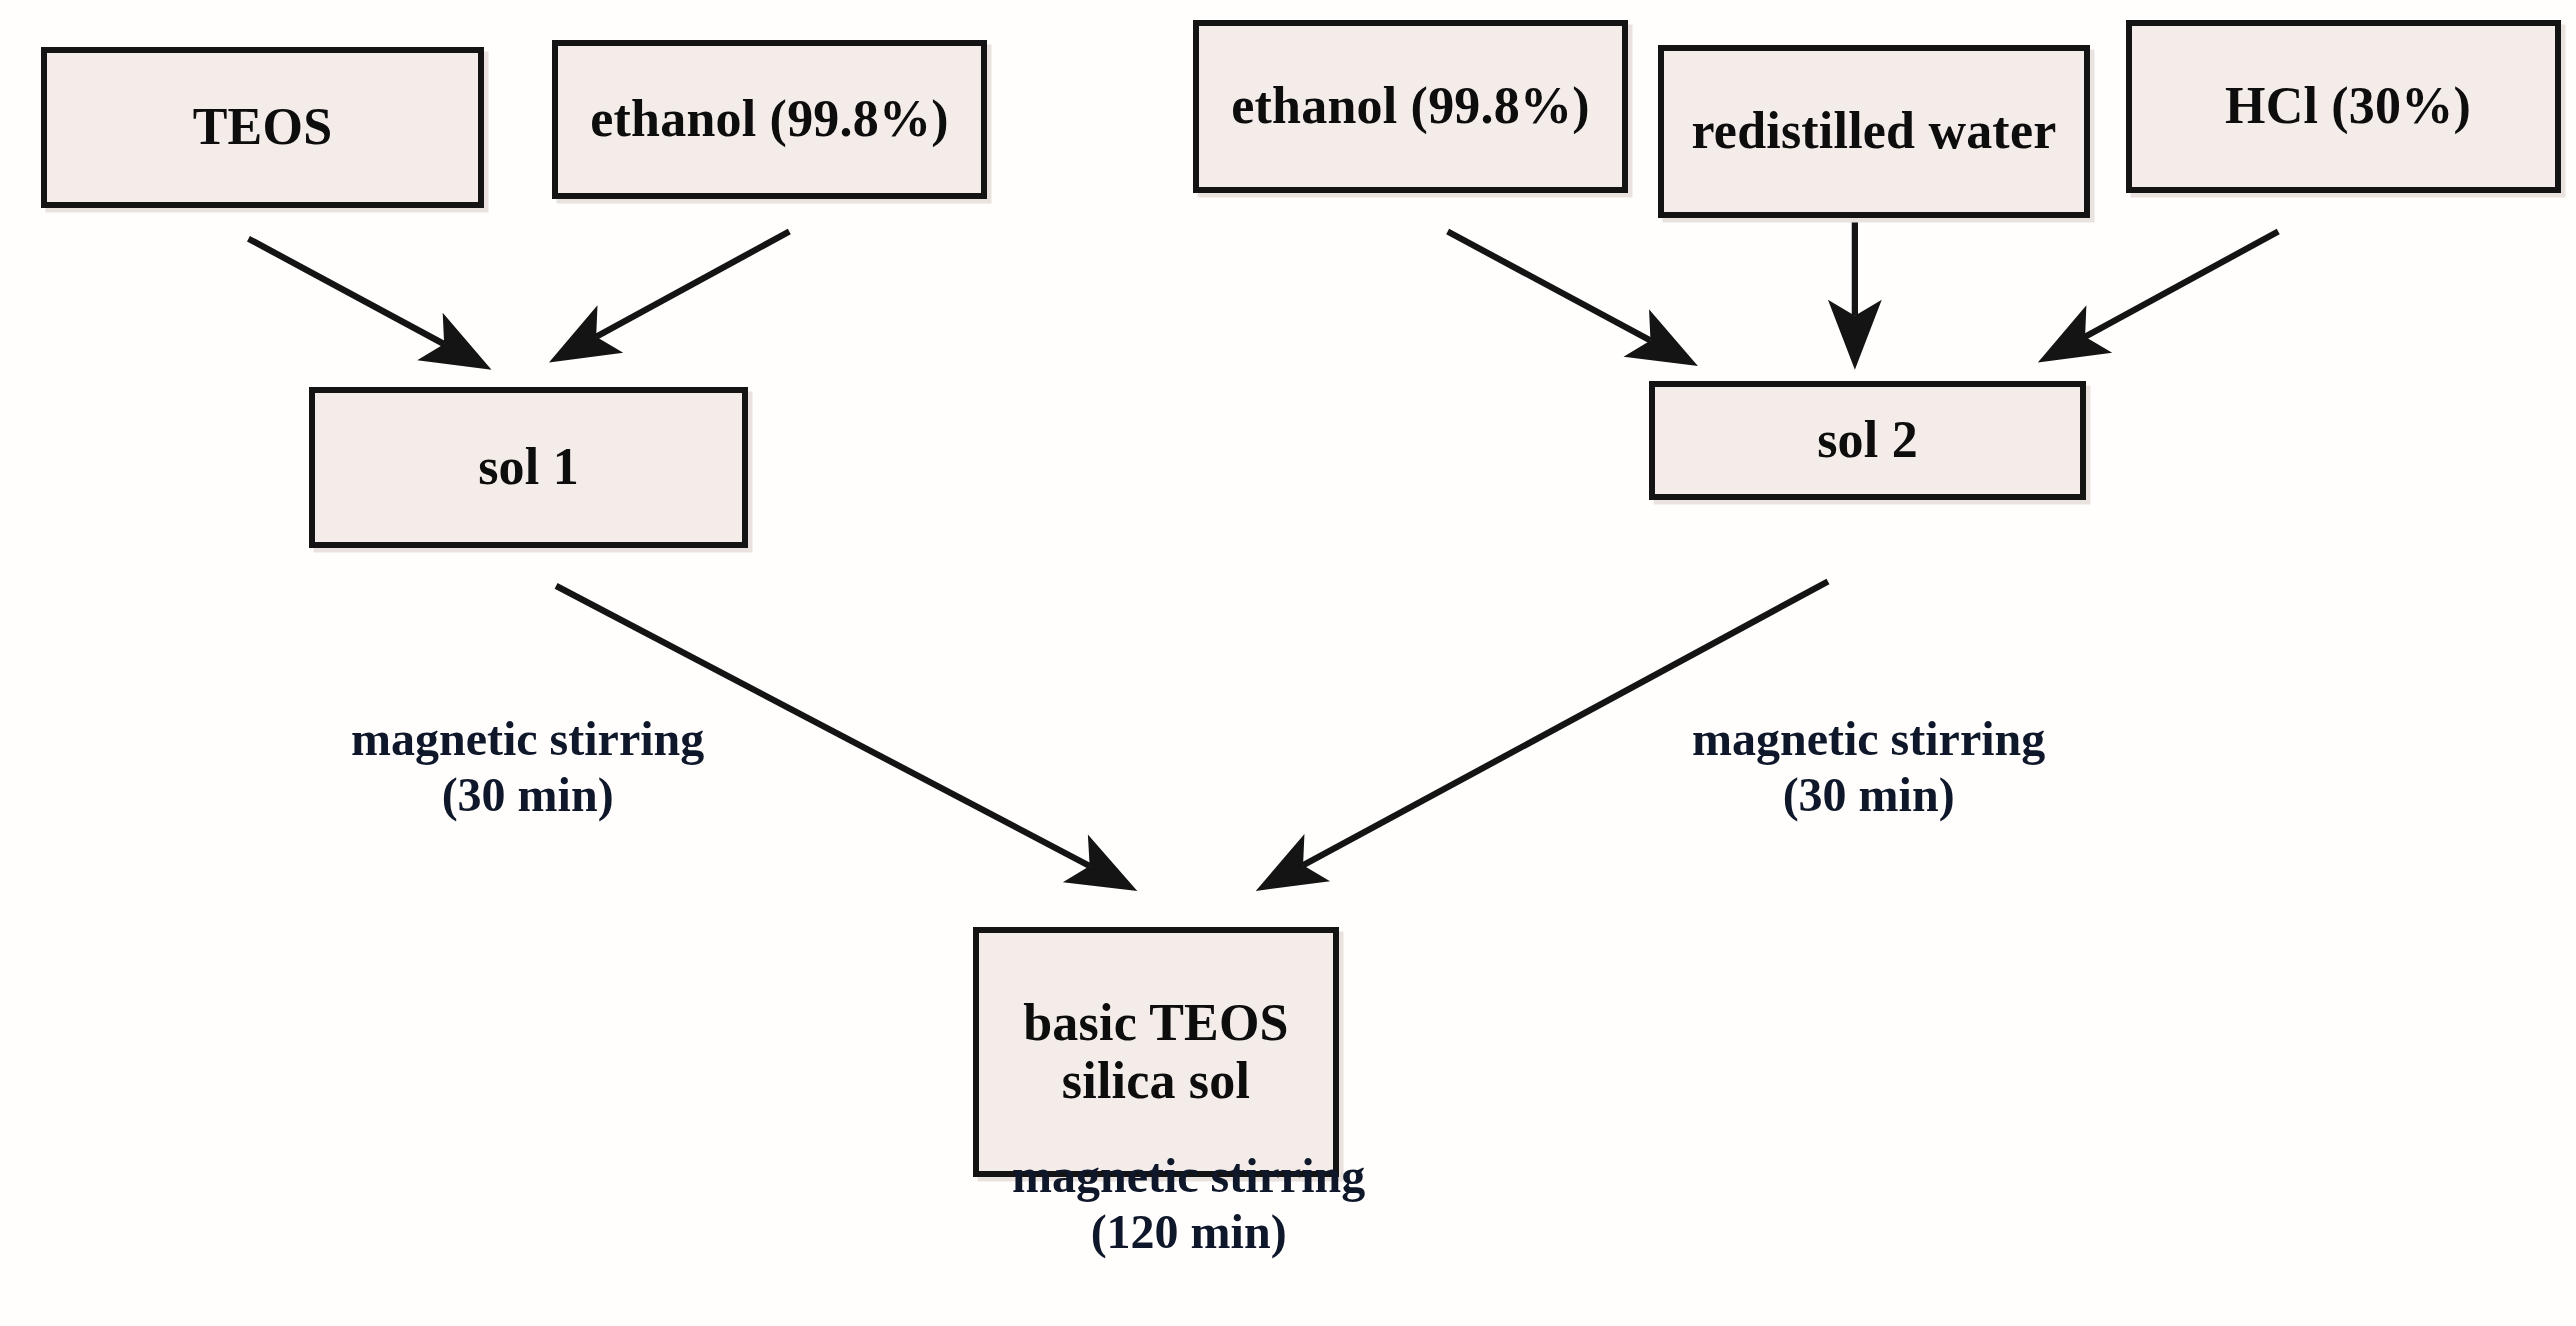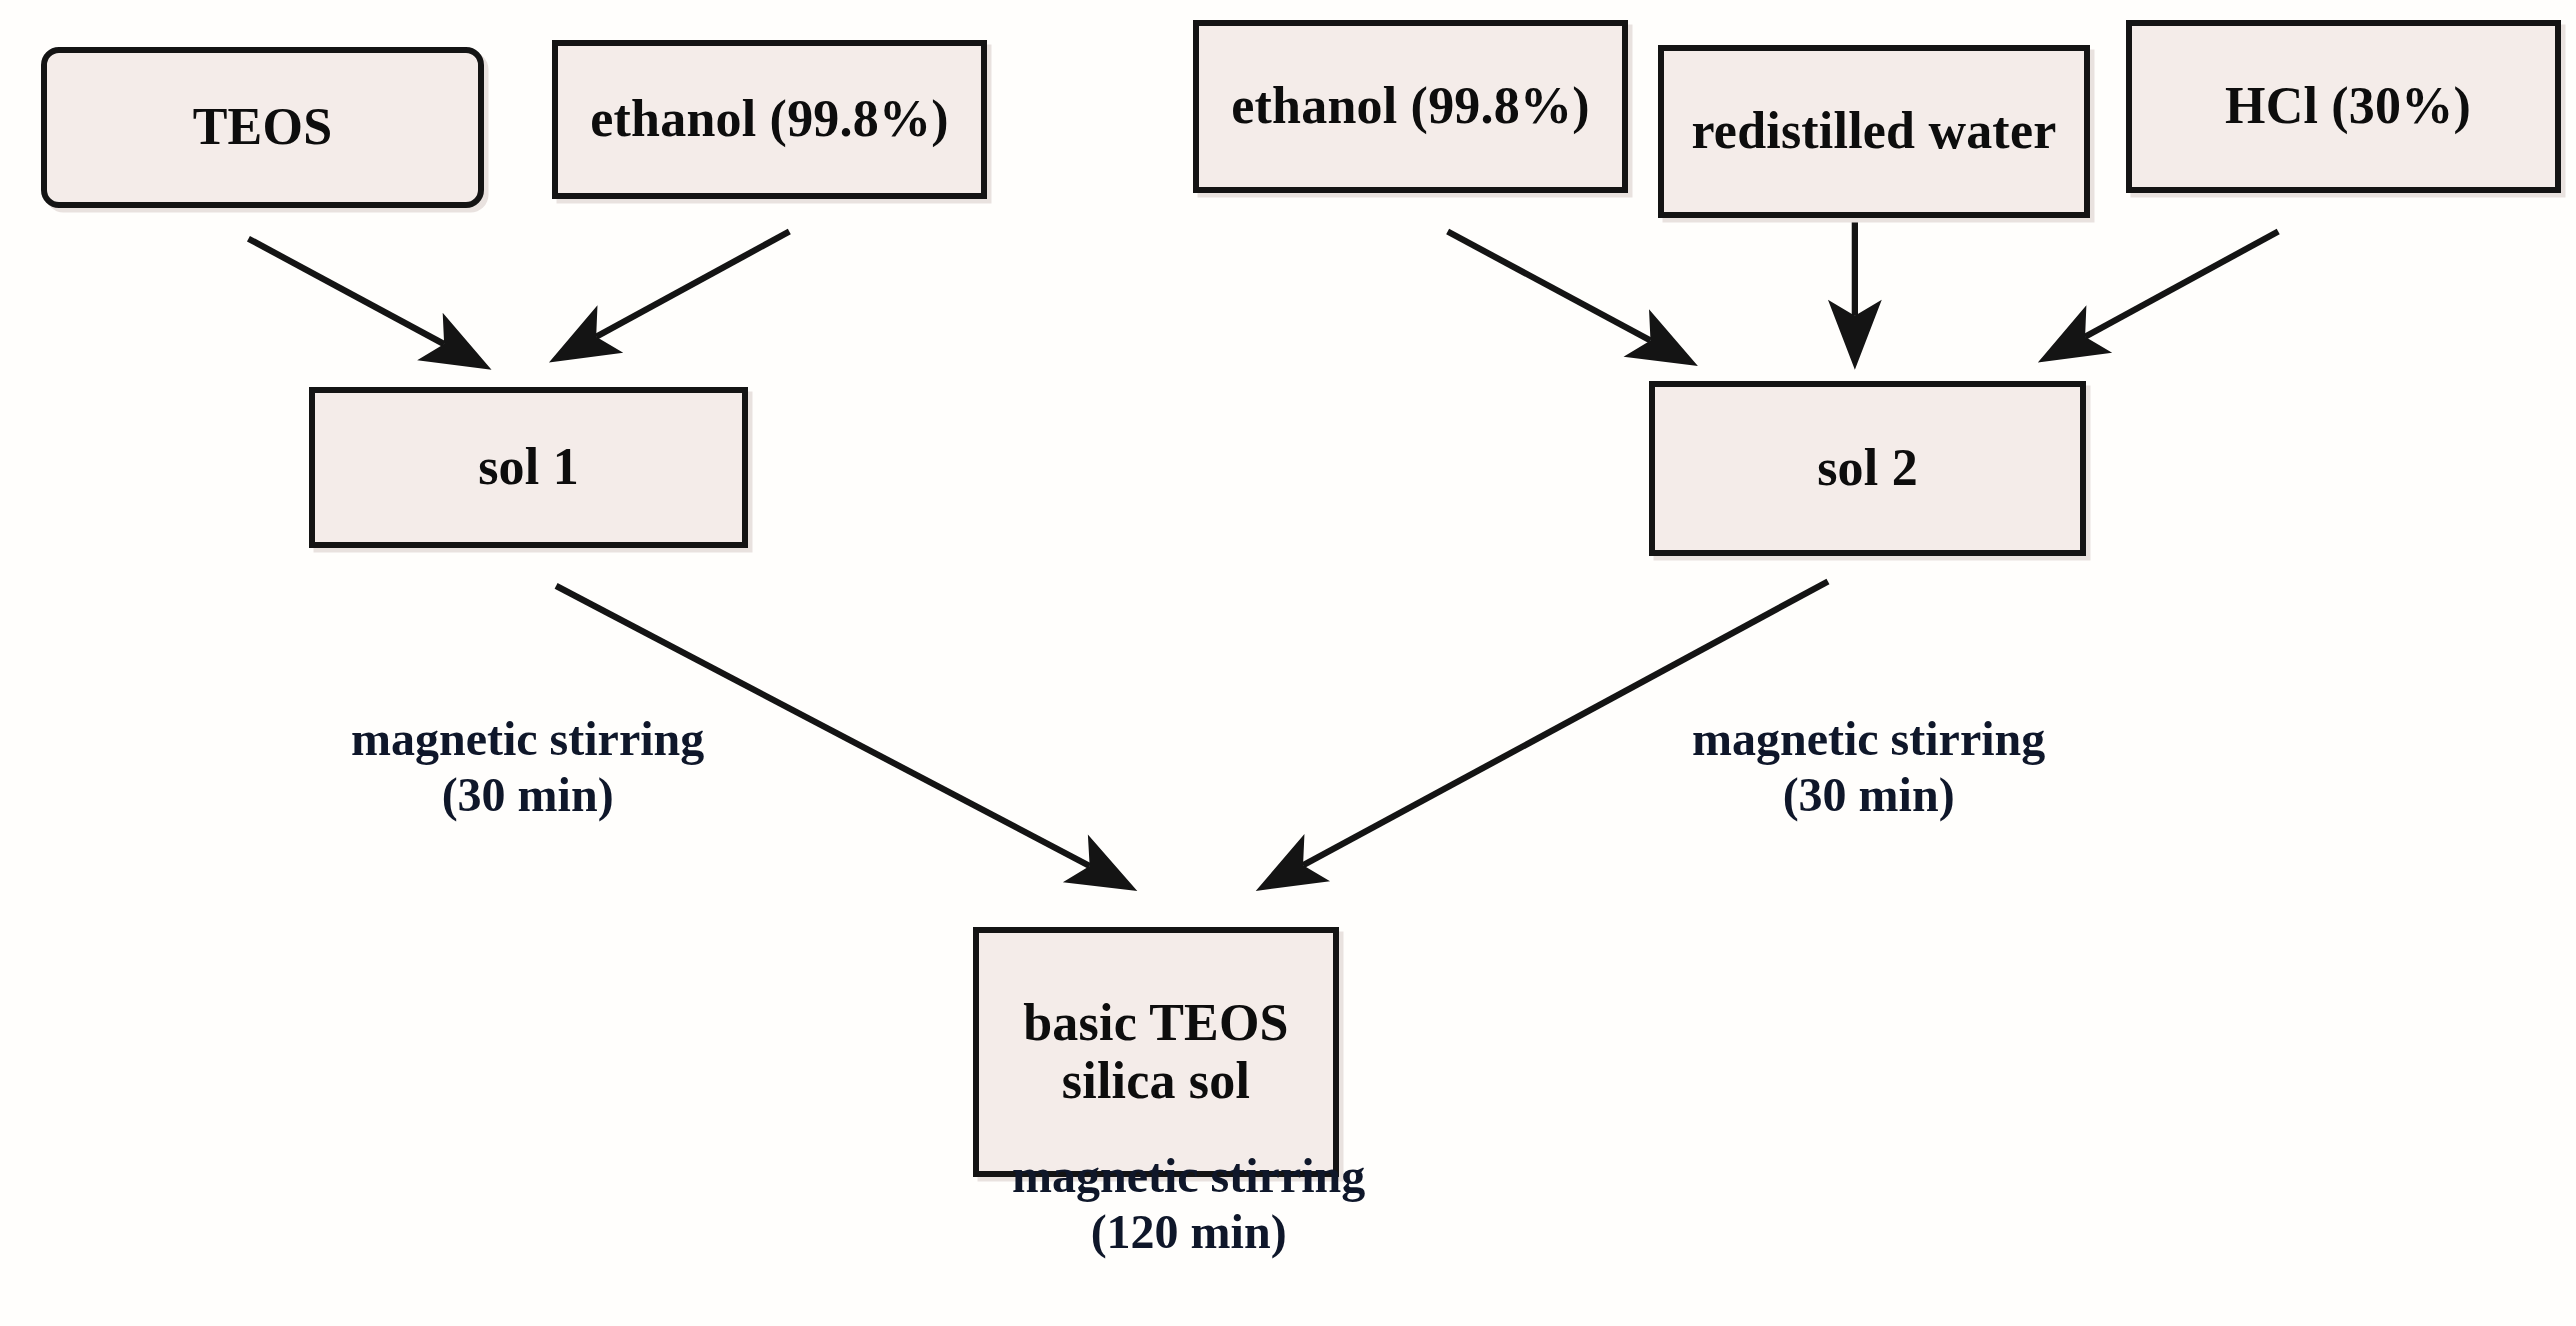--- a/index.html
+++ b/index.html
@@ -77,39 +77,39 @@
       <g>
         <line x1="620" y1="653" x2="1214.8693784357604" y2="965.1228220187631" stroke="#141414" stroke-width="7" stroke-linecap="butt"></line>
         <polygon points="1268,993 1184.9916029758701,983.3249794065119 1214.8693784357604,965.1228220187631 1212.868780957107,930.1943578422723" fill="#141414"></polygon>
       </g>
       <g>
         <line x1="2038" y1="648" x2="1452.7777138088552" y2="964.4603271723275" stroke="#141414" stroke-width="7" stroke-linecap="butt"></line>
         <polygon points="1400,993 1454.3411915376755,929.5095684195983 1452.7777138088552,964.4603271723277 1482.8808643653479,982.2872822284535" fill="#141414"></polygon>
       </g>
     </svg>
   <div id="nodes-host">
-      <div class="node" style="left: 41px; top: 47px; width: 443px; height: 161px; font-size: 52px; border-radius: 18px;">
+      <div class="node" style="left: 41px; top: 47px; width: 443px; height: 161px; font-size: 52px;">
         <span class="node-text">TEOS</span>
       </div>
       <div class="node" style="left: 552px; top: 40px; width: 435px; height: 159px; font-size: 52px;">
         <span class="node-text">ethanol (99.8%)</span>
       </div>
       <div class="node" style="left: 1193px; top: 20px; width: 435px; height: 173px; font-size: 52px;">
         <span class="node-text">ethanol (99.8%)</span>
       </div>
       <div class="node" style="left: 1658px; top: 20px; width: 432px; height: 173px; font-size: 52px; margin-top: 25px;">
         <span class="node-text">redistilled water</span>
       </div>
       <div class="node" style="left: 2126px; top: 20px; width: 435px; height: 173px; font-size: 52px; padding-left: 9px;">
         <span class="node-text">HCl (30%)</span>
       </div>
       <div class="node" style="left: 309px; top: 387px; width: 439px; height: 161px; font-size: 52px; justify-content: center;">
         <span class="node-text">sol 1</span>
       </div>
-      <div class="node" style="left: 1649px; top: 381px; width: 437px; height: 175px; font-size: 52px;">
+      <div class="node" style="left: 1649px; top: 381px; width: 437px; height: 119px; font-size: 52px;">
         <span class="node-text">sol 2</span>
       </div>
       <div class="node" style="left: 973px; top: 927px; width: 366px; height: 250px; font-size: 52px;">
         <span class="node-text">basic TEOS<br>silica sol</span>
       </div>
     </div>
   <div id="labels-host">
       <div class="edge-label" style="font-size: 48px; left: 351px; top: 711px;">magnetic stirring<br>(30 min)</div>
       <div class="edge-label" style="font-size: 48px; left: 1692px; top: 711px;">magnetic stirring<br>(30 min)</div>
       <div class="edge-label" style="font-size: 48px; left: 1012px; top: 1148px;">magnetic stirring<br>(120 min)</div>

